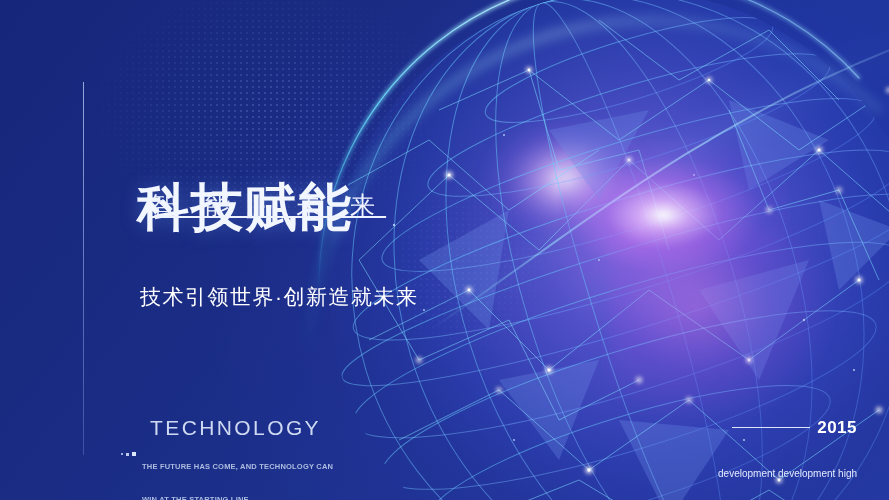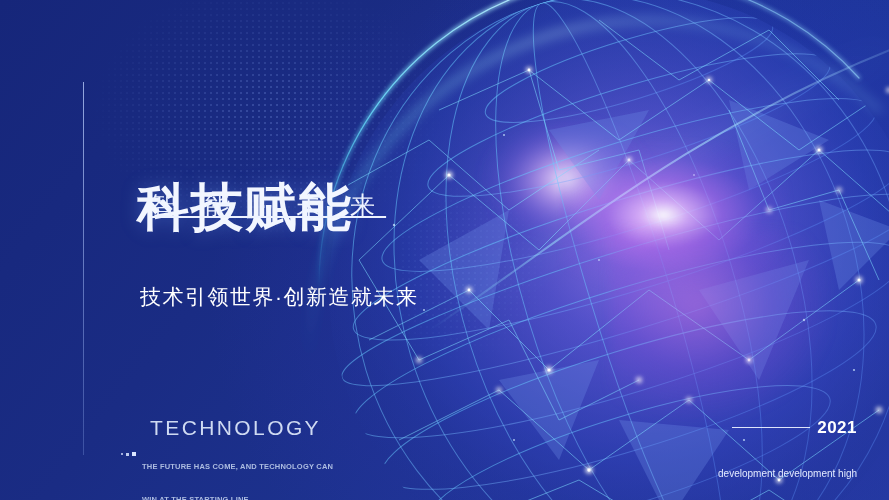--- a/index.html
+++ b/index.html
@@ -328,21 +328,21 @@
     <i></i>
   </div>
 
   <div class="footnote">
     <div>THE FUTURE HAS COME, AND TECHNOLOGY CAN</div>
     <div>WIN AT THE STARTING LINE</div>
   </div>
 
   <div class="year-row">
     <span class="year-rule"></span>
-    <span class="year">2021</span>
+    <span class="year">2015</span>
   </div>
 
   <div class="forum">
     <div>development development high</div>
     
   </div>
 
 </div>
 
 </body></html>

